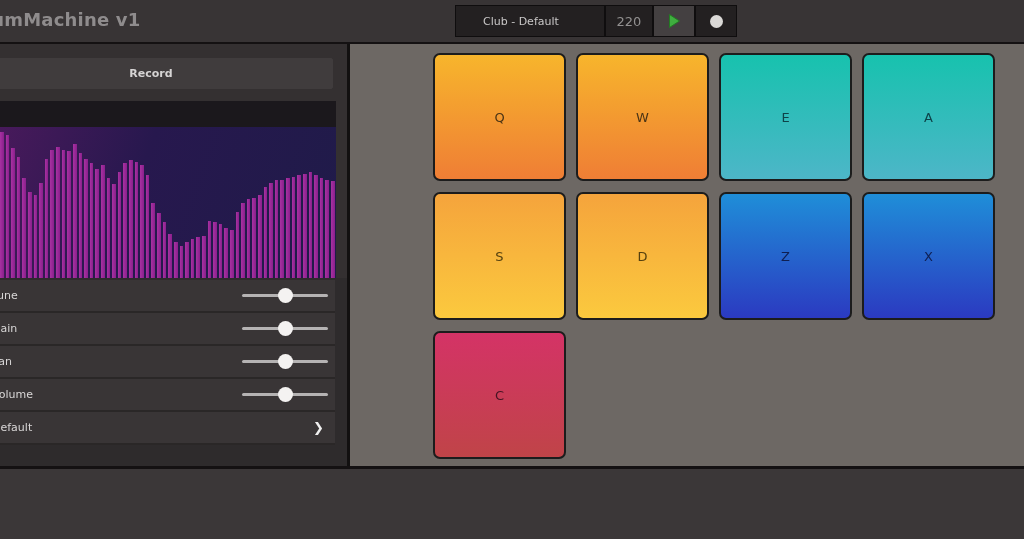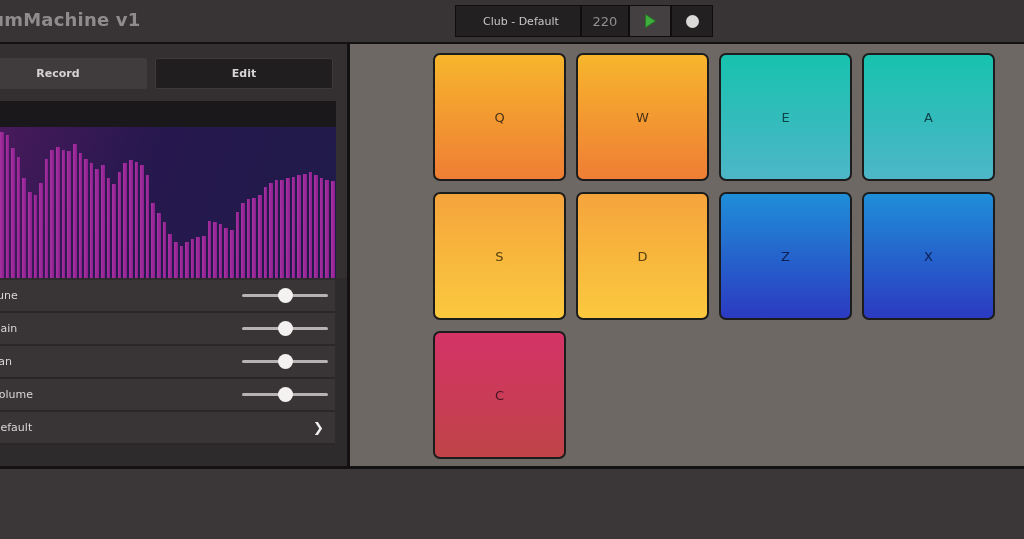--- a/index.html
+++ b/index.html
@@ -6,21 +6,21 @@
   #viewport{position:relative;width:1024px;height:539px;overflow:hidden;background:#3b3738;
             font-family:"DejaVu Sans","Liberation Sans",sans-serif;}
   
   #app{position:absolute;left:-45px;top:0;width:1069px;height:539px;display:flex;flex-direction:column;}
 
   
   .header{height:44px;background:#383435;border-bottom:2px solid #141112;position:relative;box-sizing:border-box;flex:0 0 auto;}
   .title{padding:9px 0 0 12px;font-size:18px;font-weight:bold;color:#8f8c8d;letter-spacing:.2px;}
   .transport{position:absolute;left:500px;top:5px;height:32px;display:flex;gap:2px;background:#0f0d0e;border:1px solid #0f0d0e;box-sizing:border-box;}
   .t-box{display:flex;align-items:center;background:#232021;height:100%;box-sizing:border-box;}
-  .t-preset{width:124px;padding-left:27px;font-size:11px;color:#c9c7c7;cursor:pointer;text-align:center;}
+  .t-preset{width:148px;padding-left:27px;font-size:11px;color:#c9c7c7;cursor:pointer;text-align:center;}
   .t-bpm{width:46px;justify-content:center;font-size:13px;color:#929090;cursor:pointer;}
   .t-btn{width:40px;justify-content:center;border:none;padding:0;cursor:pointer;}
   .t-play{background:#444041;}
   .t-rec{background:#232021;}
   .rec-dot{width:13px;height:13px;border-radius:50%;background:#dbd9d7;}
 
   
   .content{display:flex;height:425px;border-bottom:3px solid #141112;box-sizing:border-box;flex:0 0 auto;}
 
   
@@ -75,21 +75,20 @@
         <button class="t-box t-btn t-rec">
           <span class="rec-dot"></span>
         </button>
       </div>
     </div>
 
     <div class="content">
       <div class="panel">
         <div class="tabs" id="tabs">
             <div class="tab active">Record</div>
-            <div class="tab">Edit</div>
           </div>
         <div class="waveform">
           <div class="wave-area">
             <div class="bars" id="bars">
                 <div class="bar" style="height: 97%;"></div>
                 <div class="bar" style="height: 95%;"></div>
                 <div class="bar" style="height: 86%;"></div>
                 <div class="bar" style="height: 80%;"></div>
                 <div class="bar" style="height: 66%;"></div>
                 <div class="bar" style="height: 57%;"></div>

